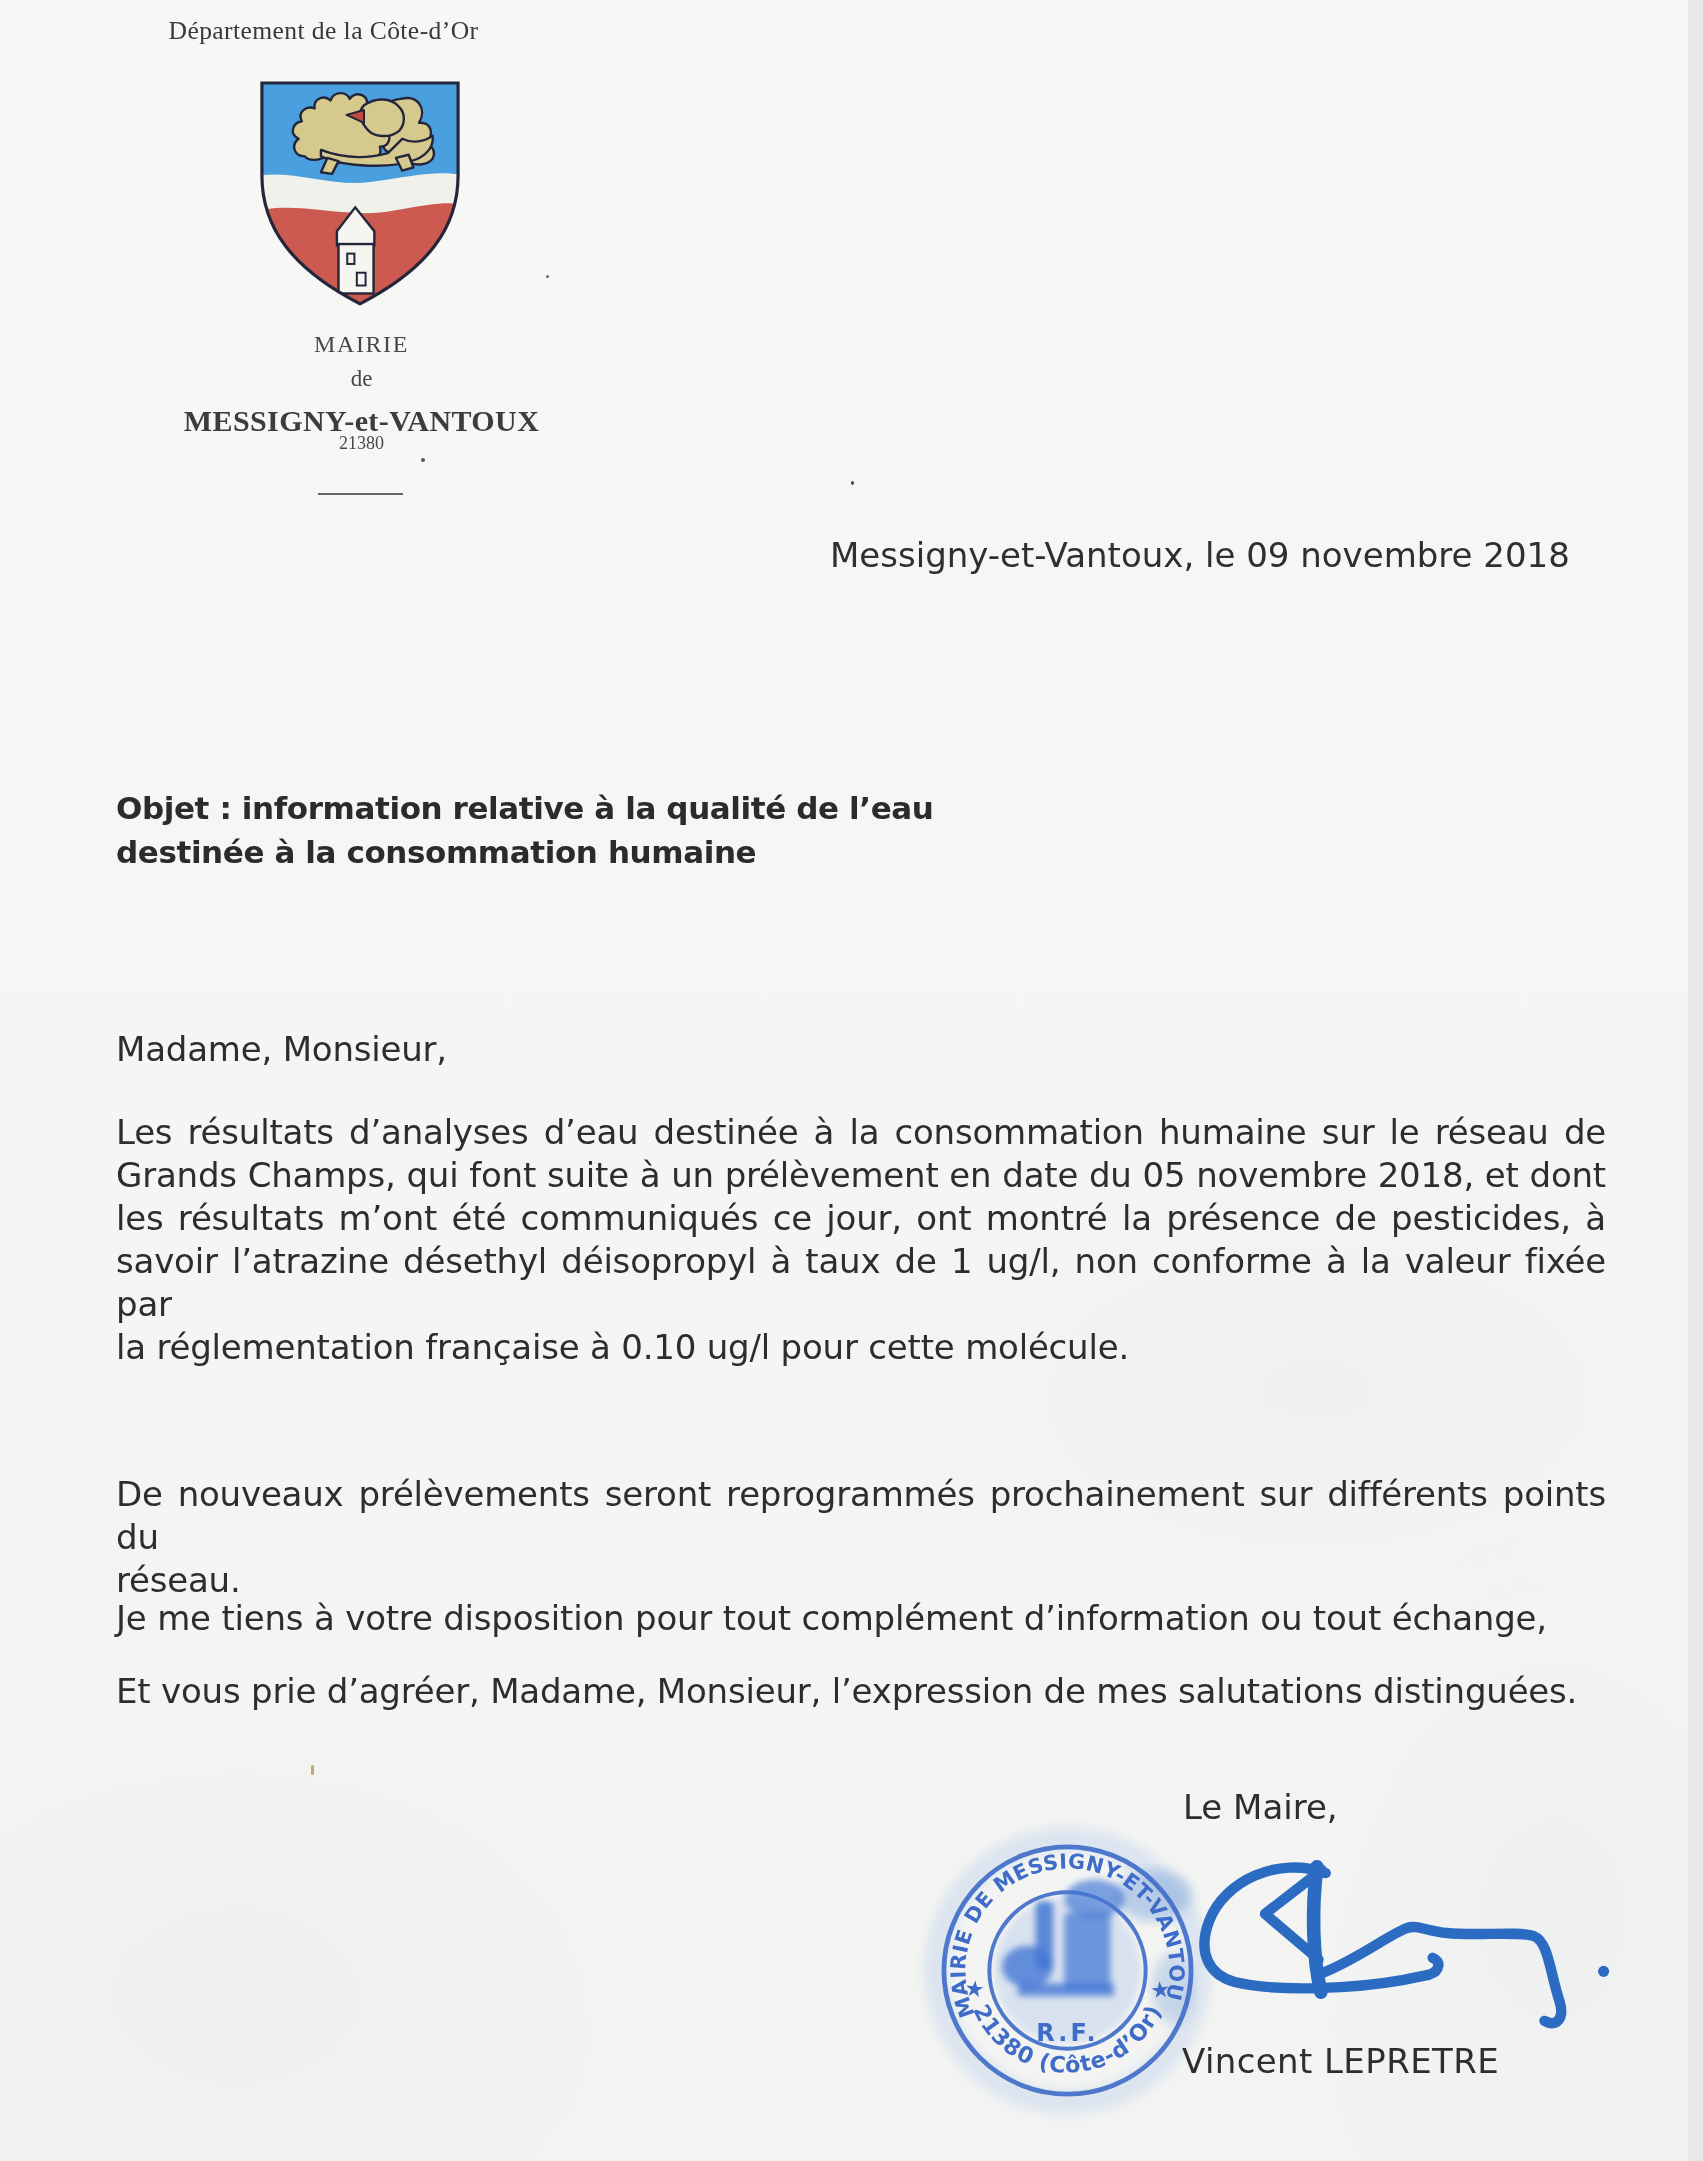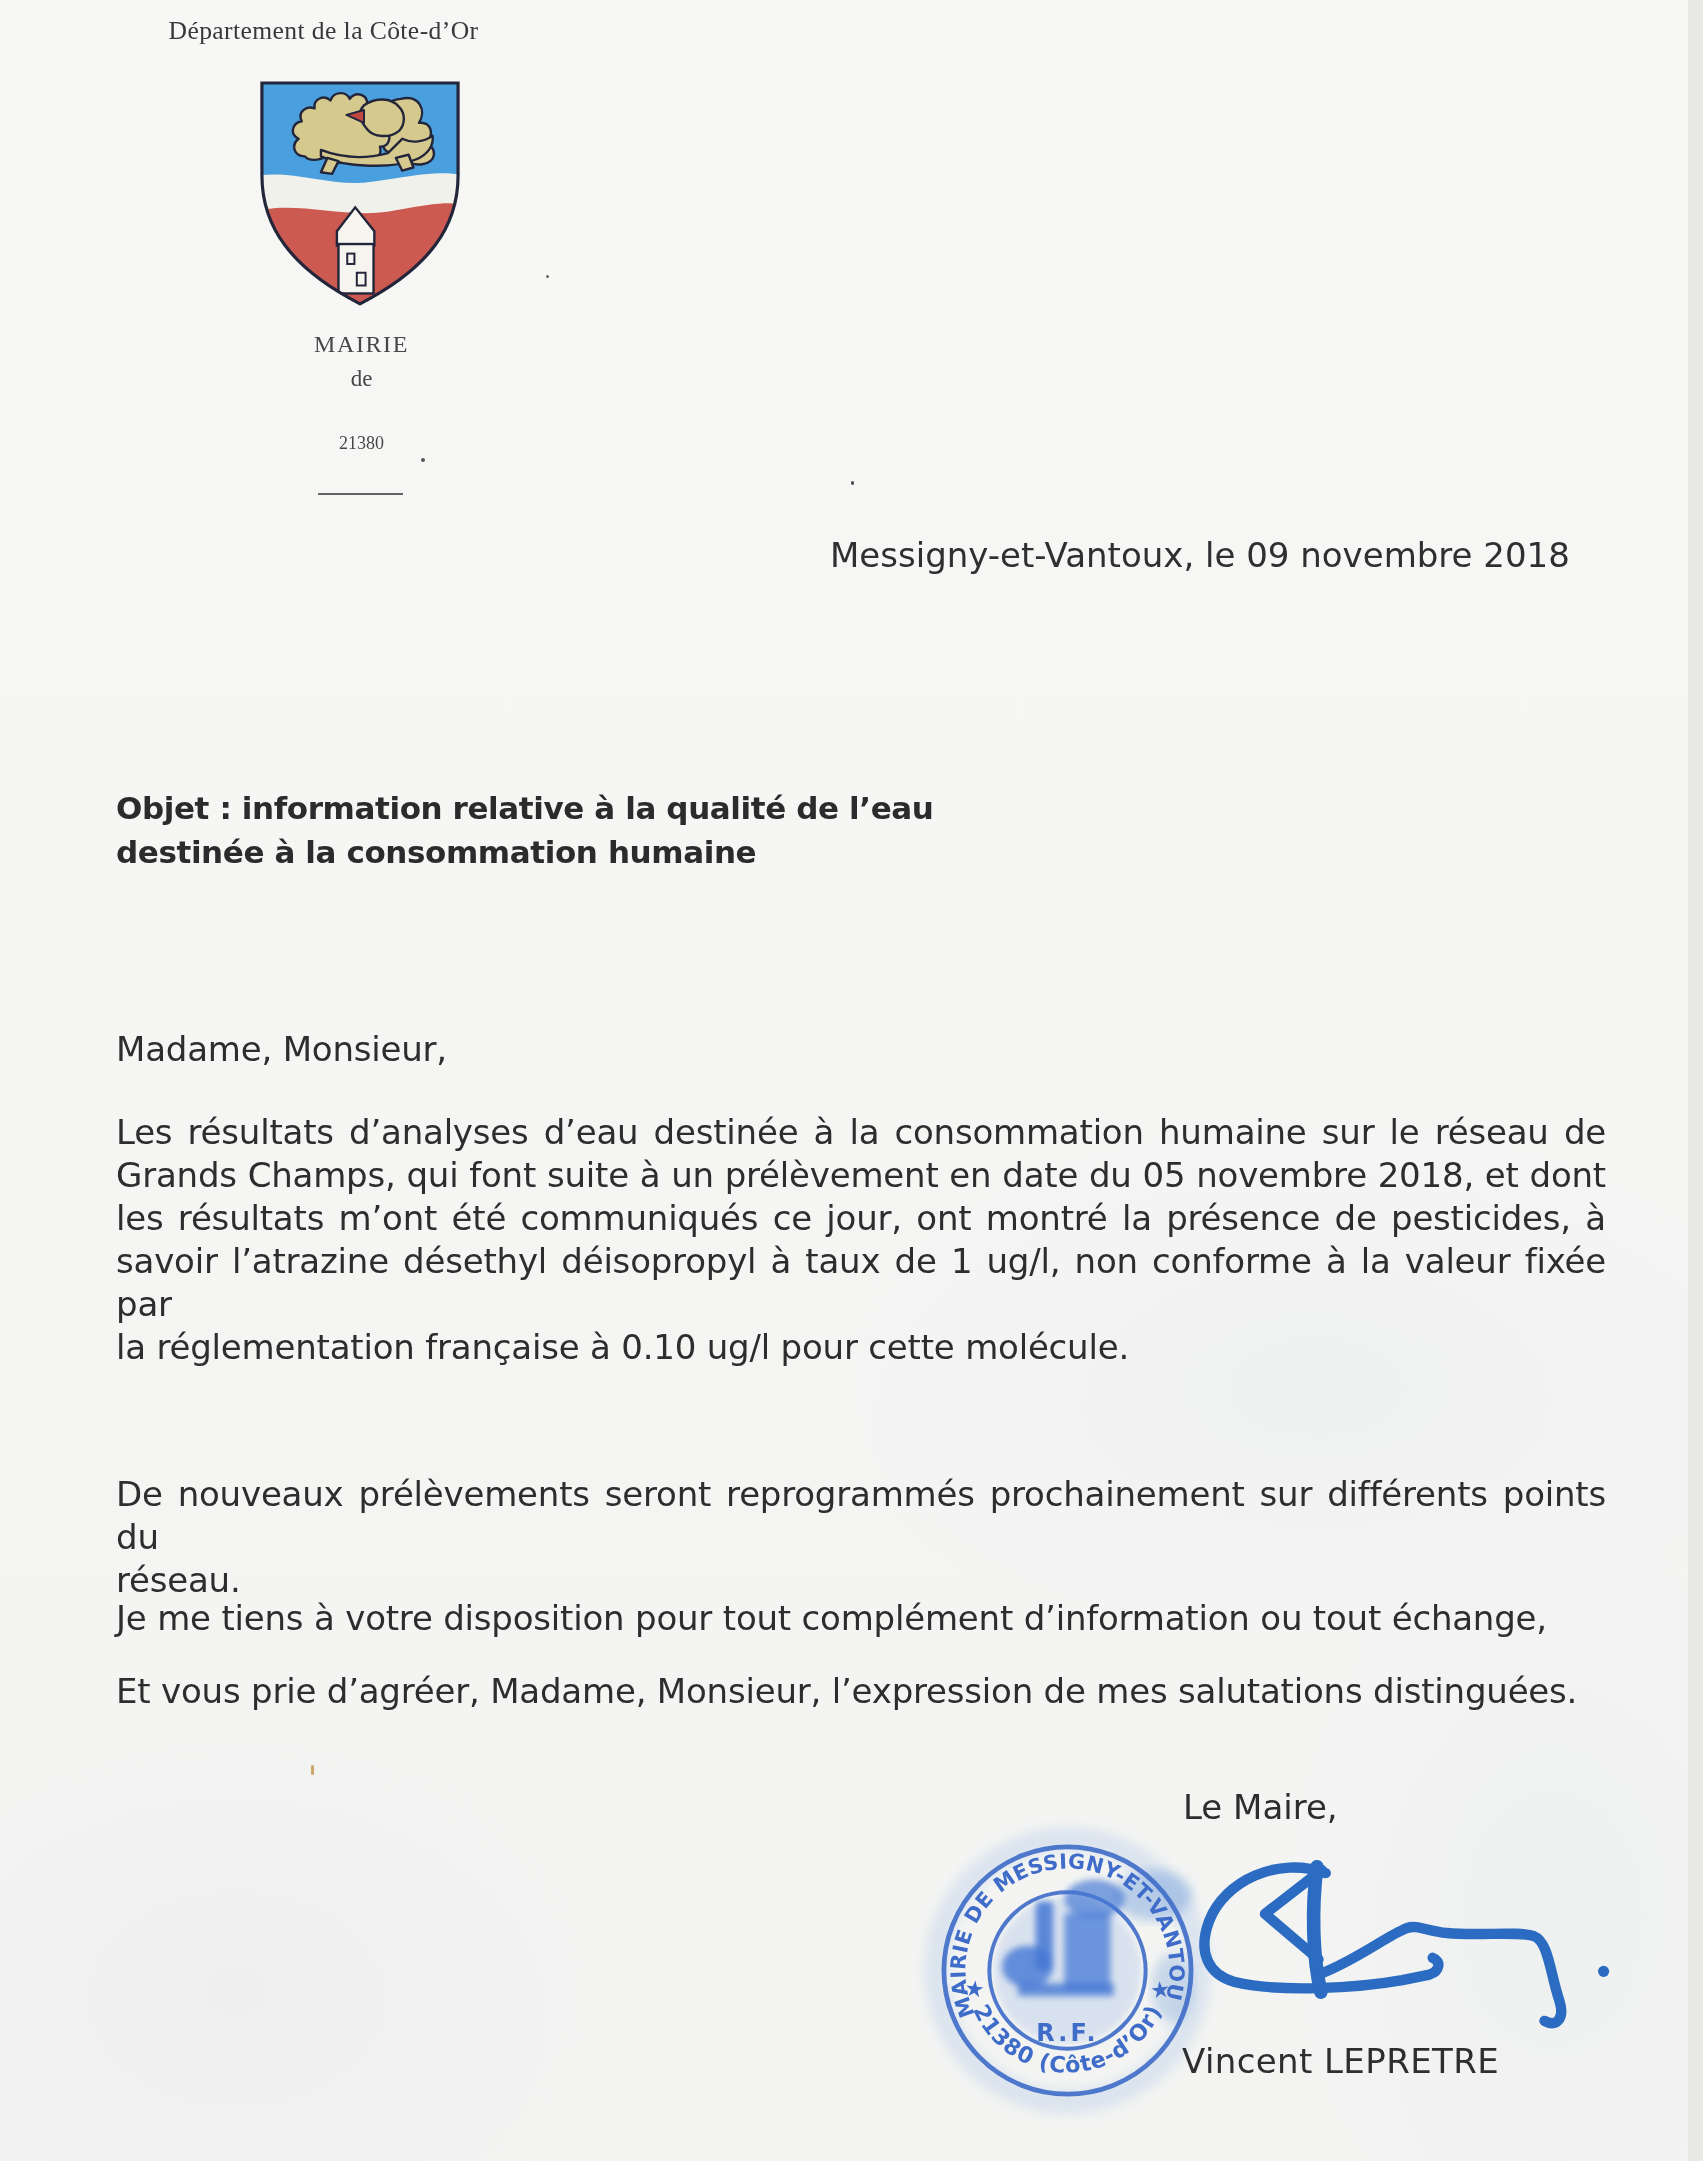--- a/index.html
+++ b/index.html
@@ -78,20 +78,21 @@
           <rect x="119" y="224" width="9" height="13" fill="none" stroke-width="2.5"></rect>
           <rect x="131" y="248" width="11" height="16" fill="none" stroke-width="2.5"></rect>
         </g>
       </g>
       <path d="M 12 10 L 258 10 L 258 126 C 258 190 222 242 135 287 C 48 242 12 190 12 126 Z" fill="none" stroke="#23263b" stroke-width="4"></path>
     </svg>
   </div>
 
   <div class="abs hdrline mairie serif">MAIRIE</div>
   <div class="abs hdrline org-de serif">de</div>
+  <div class="abs hdrline orgname serif">MESSIGNY-et-VANTOUX</div>
   <div class="abs hdrline cp serif">21380</div>
   <div class="abs rule"></div>
 
   <div class="abs dateline">Messigny-et-Vantoux, le 09 novembre 2018</div>
 
   <div class="abs subject">
       <div class="jline">Objet : information relative à la qualité de l’eau</div>
       <div class="jline jlast">destinée à la consommation humaine</div>
     </div>
 

